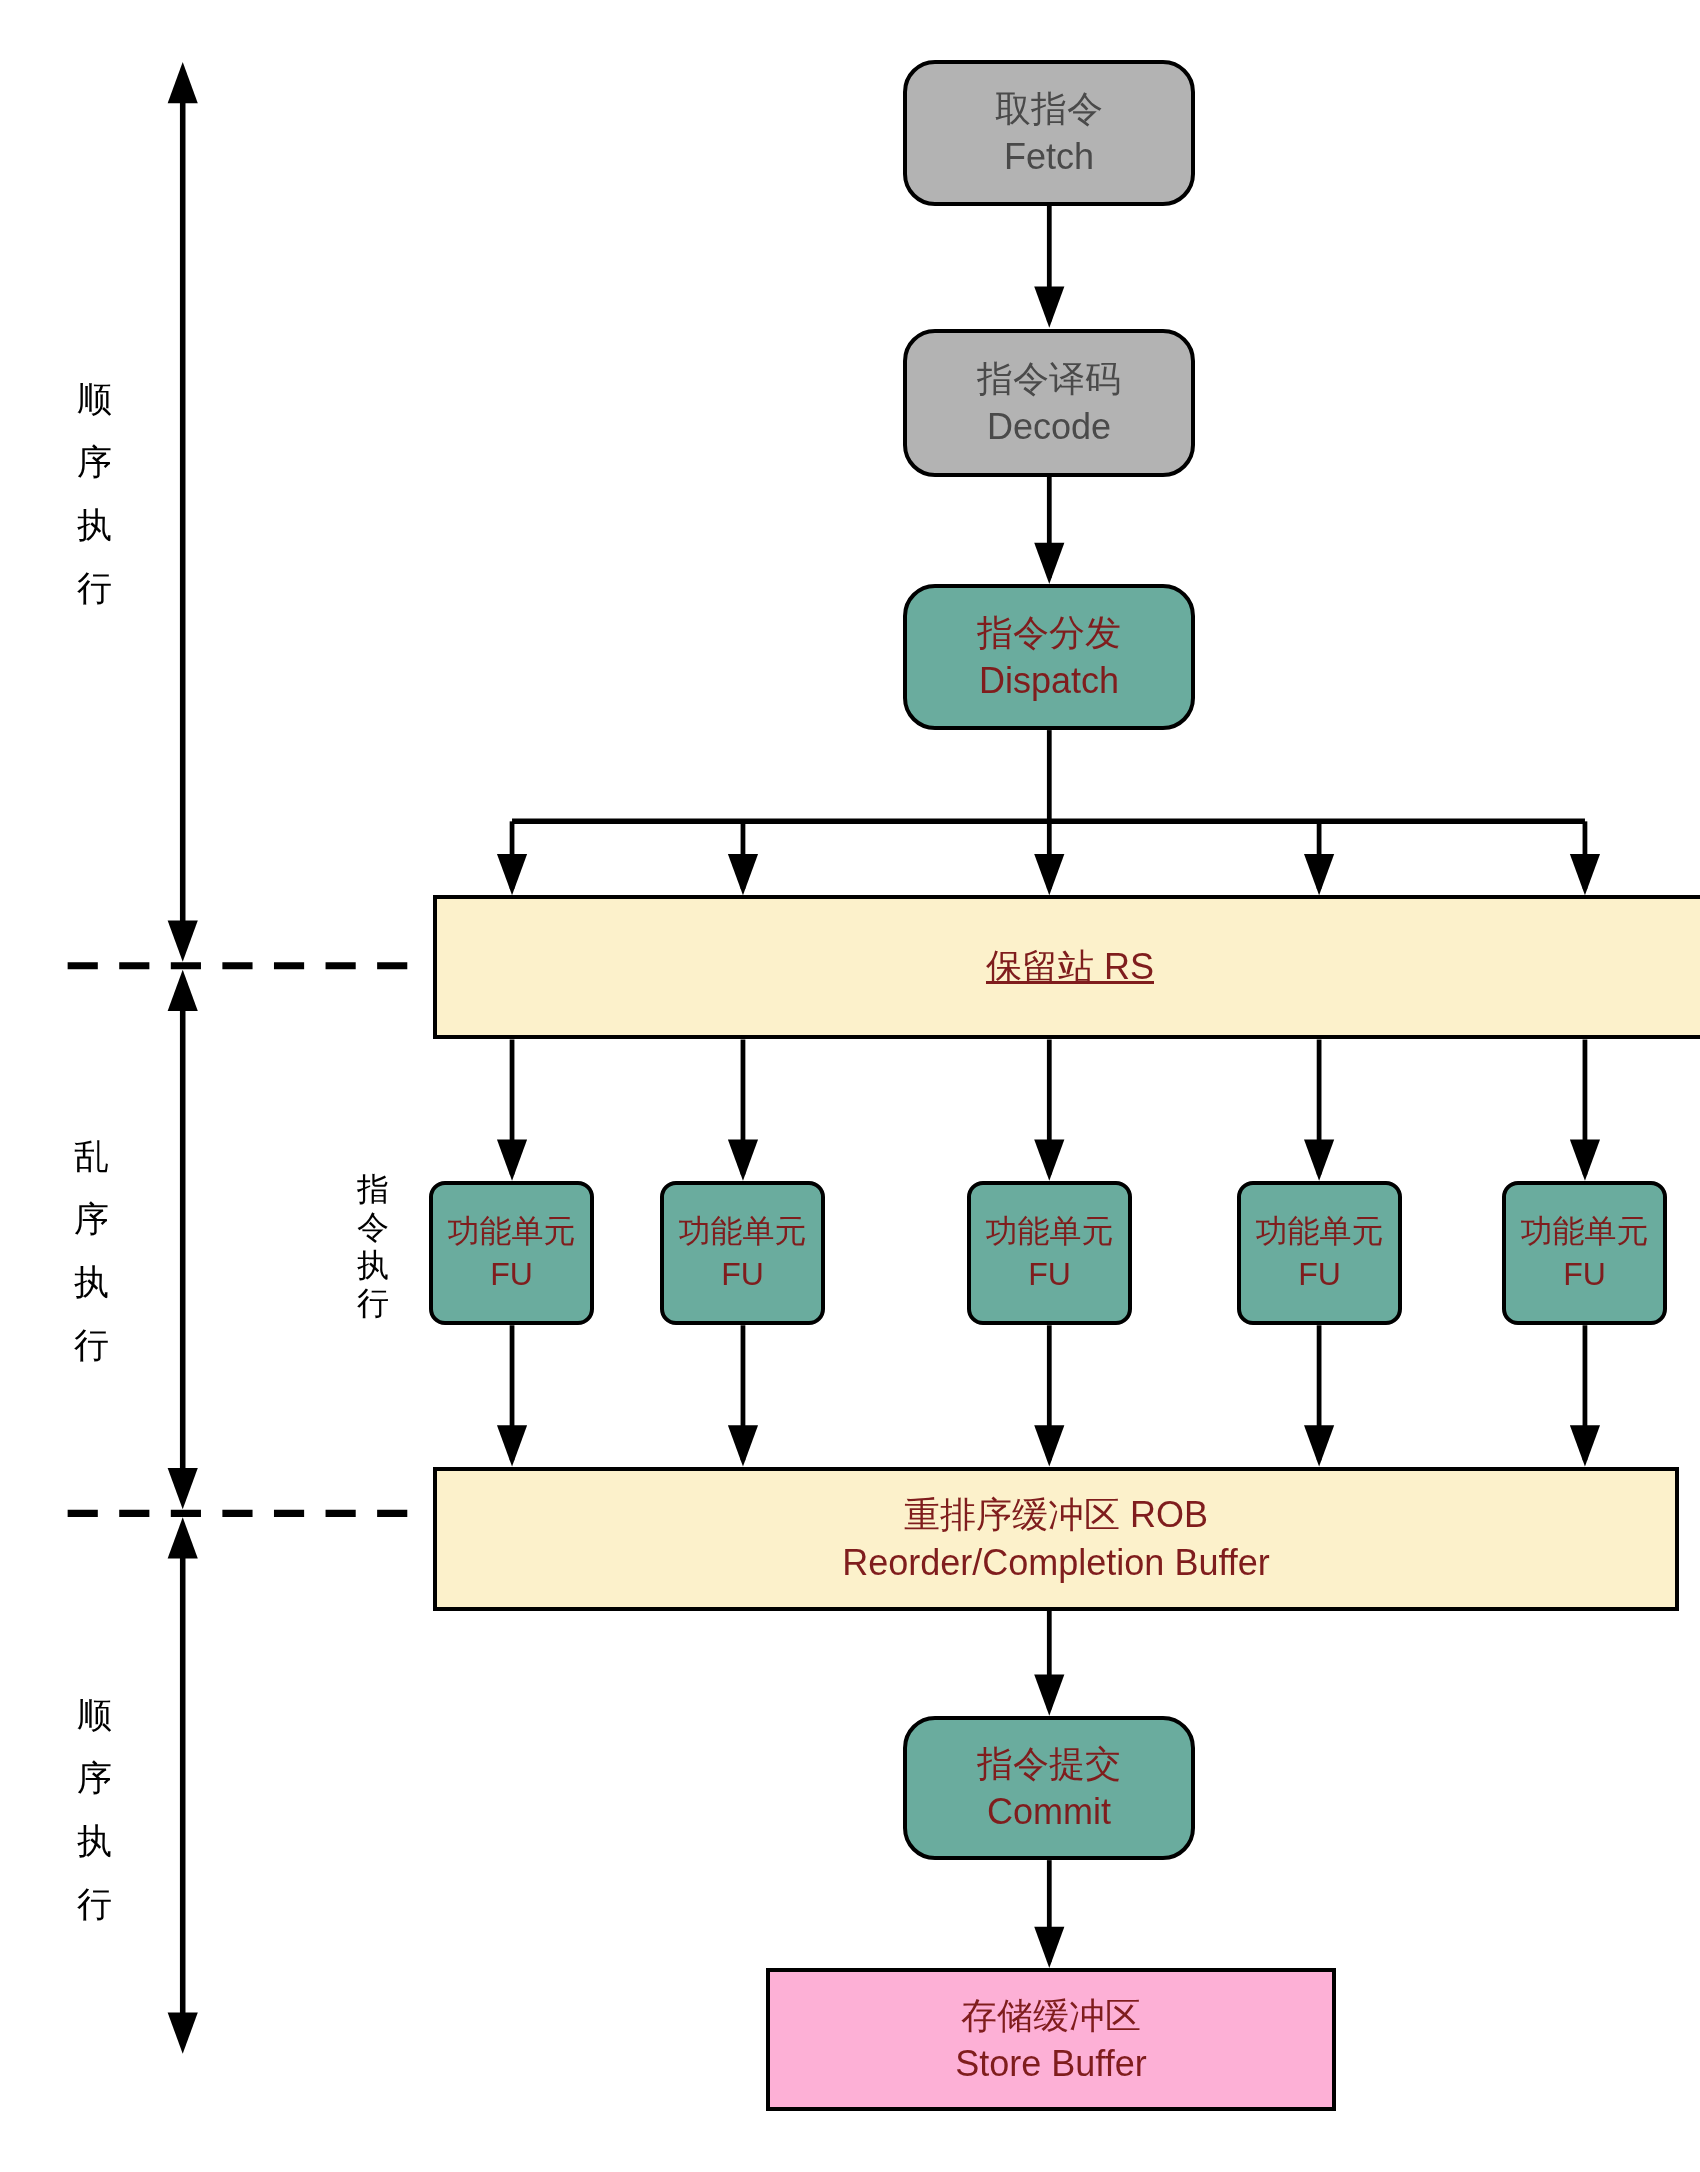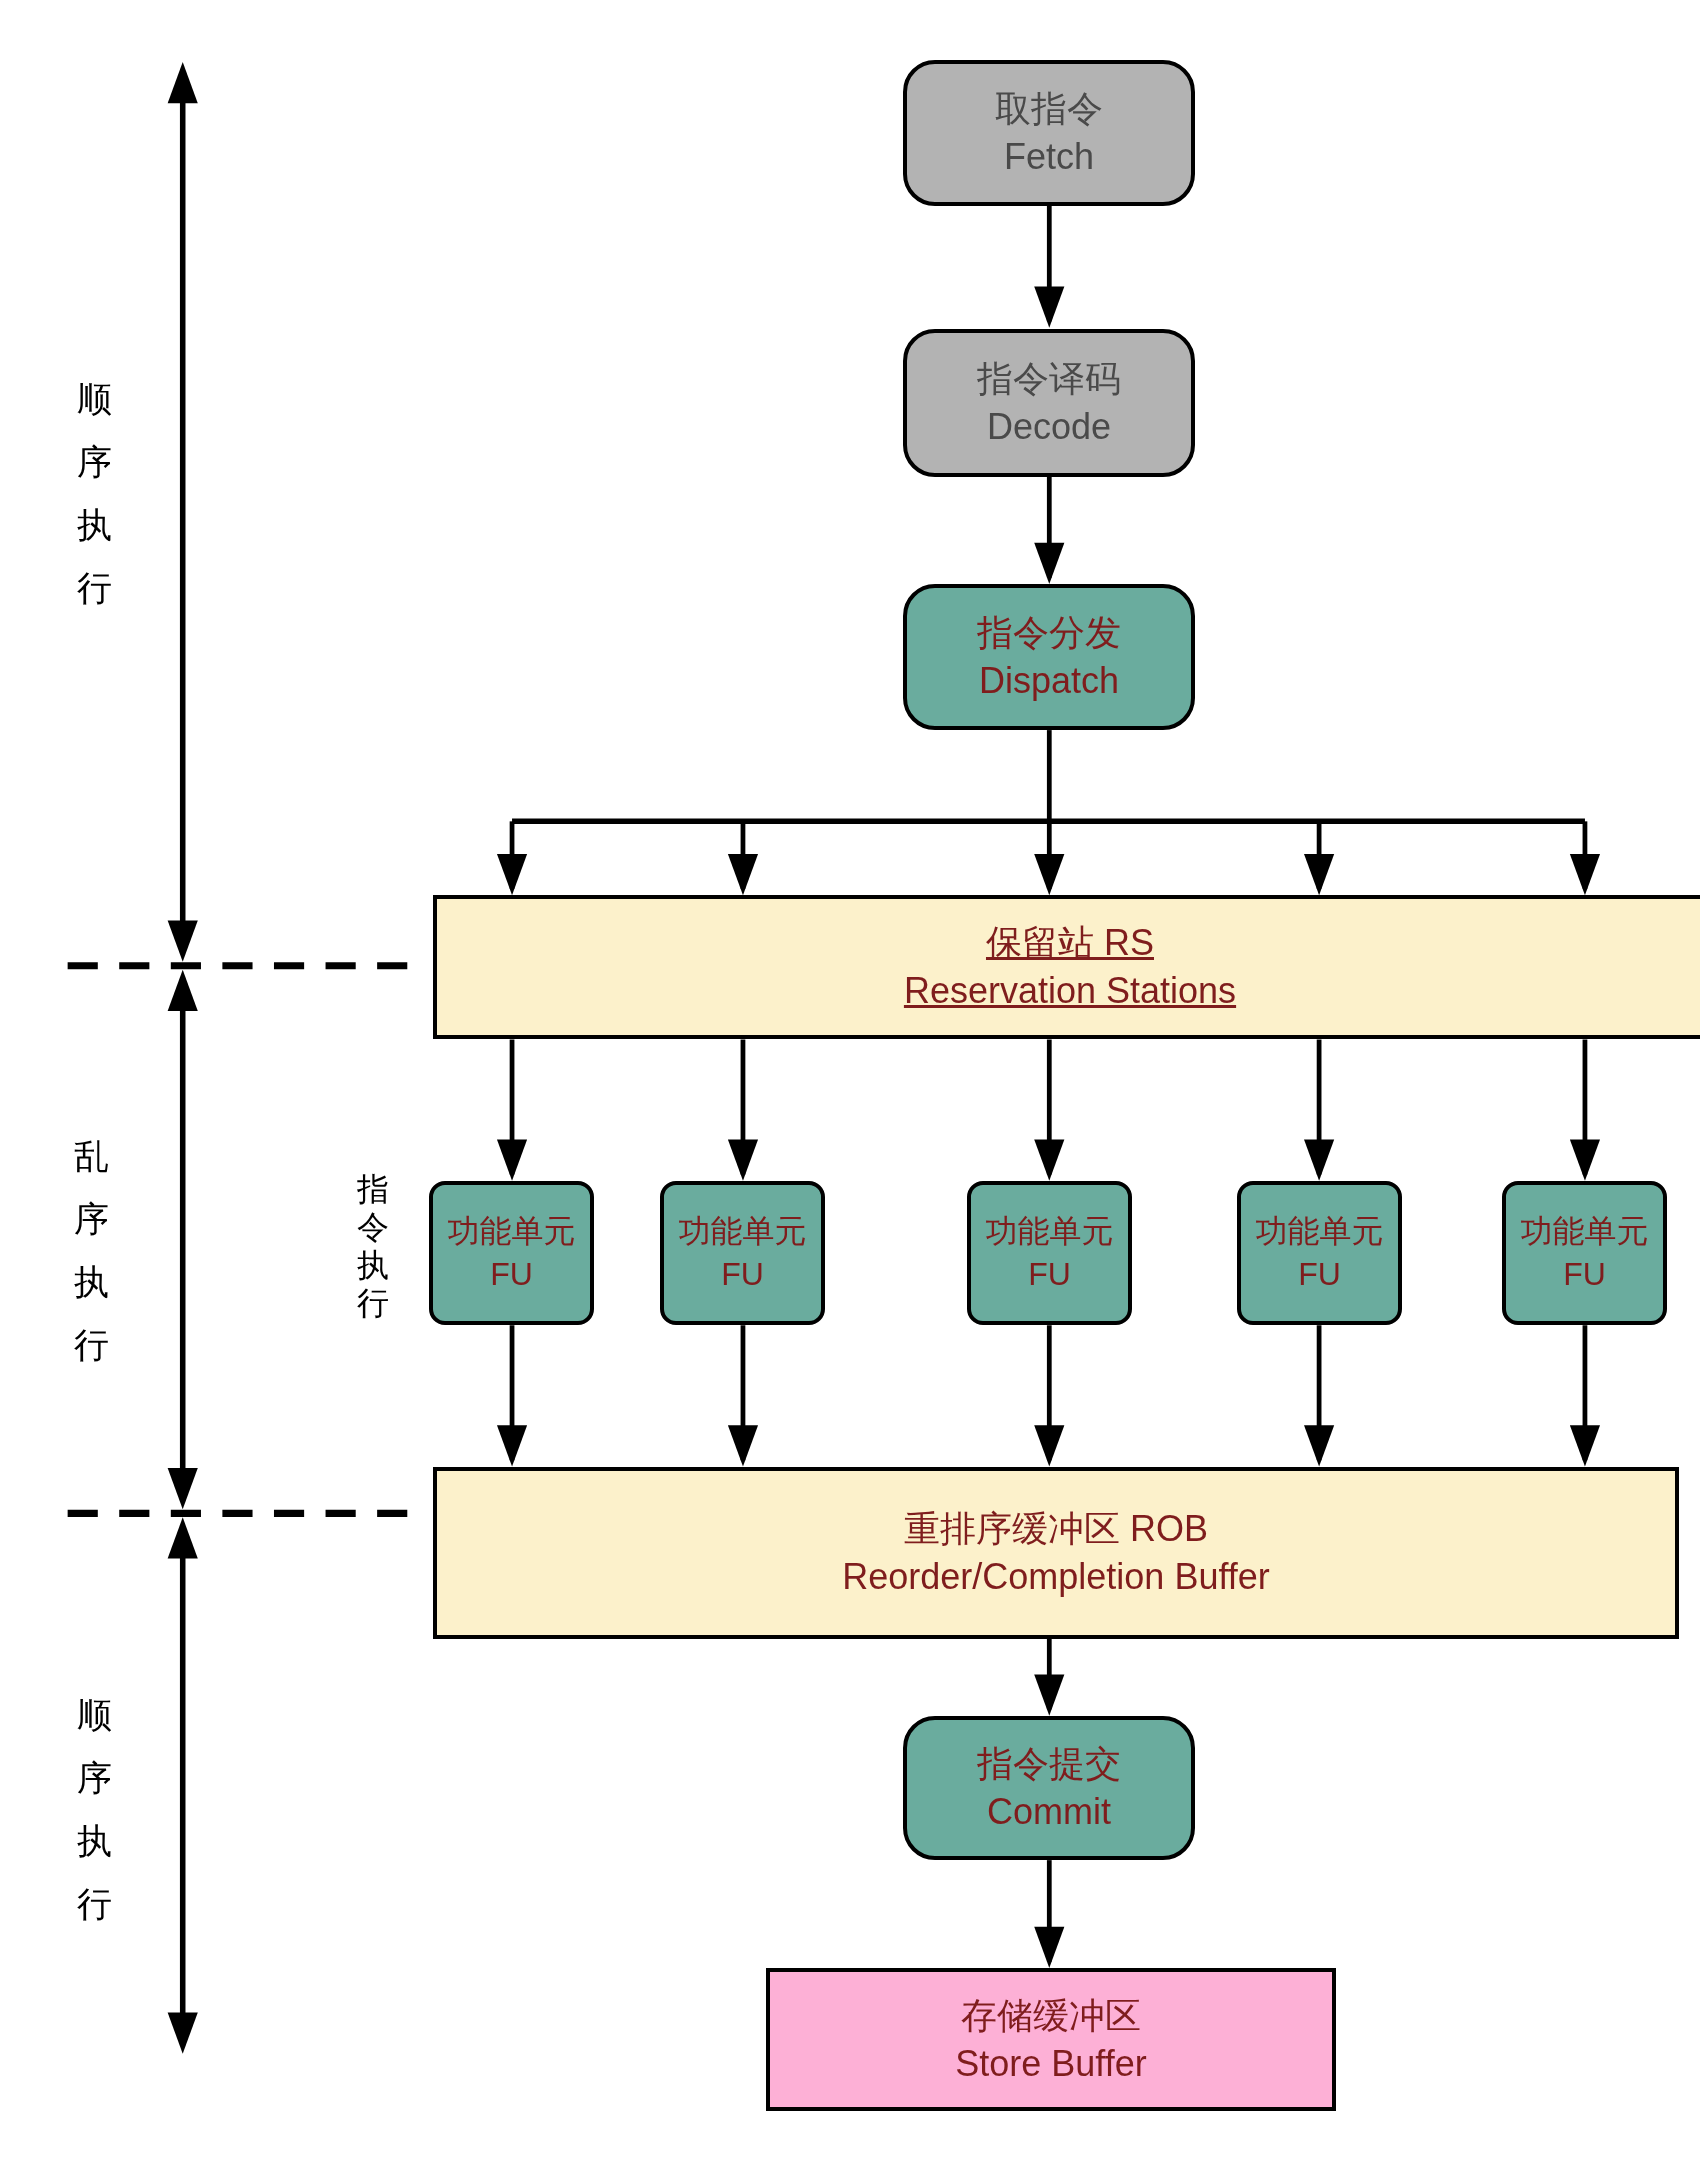--- a/index.html
+++ b/index.html
@@ -140,21 +140,20 @@
     <div>Decode</div>
   </div>
 
   <div class="node rounded" style="left: 903px; top: 584px; width: 292px; height: 146px; background-color: rgb(106, 172, 158);">
     <div>指令分发</div>
     <div>Dispatch</div>
   </div>
 
   <div class="node" style="left: 433px; top: 895px; width: 1274px; height: 144px; background-color: rgb(252, 241, 203); text-decoration: underline;">
     <div>保留站 RS</div>
-    <div>Reservation Stations</div>
   </div>
 
   <div class="node rounded fu-size" style="left: 429px; top: 1181px; width: 165px; height: 144px; background-color: rgb(106, 172, 158);">
     <div>功能单元</div>
     <div>FU</div>
   </div>
   <div class="node rounded fu-size" style="left: 660px; top: 1181px; width: 165px; height: 144px; background-color: rgb(106, 172, 158);">
     <div>功能单元</div>
     <div>FU</div>
   </div>
@@ -164,21 +163,21 @@
   </div>
   <div class="node rounded fu-size" style="left: 1237px; top: 1181px; width: 165px; height: 144px; background-color: rgb(106, 172, 158);">
     <div>功能单元</div>
     <div>FU</div>
   </div>
   <div class="node rounded fu-size" style="left: 1502px; top: 1181px; width: 165px; height: 144px; background-color: rgb(106, 172, 158);">
     <div>功能单元</div>
     <div>FU</div>
   </div>
 
-  <div class="node" style="left: 433px; top: 1467px; width: 1246px; height: 172px; background-color: rgb(252, 241, 203);">
+  <div class="node" style="left: 433px; top: 1467px; width: 1246px; height: 144px; background-color: rgb(252, 241, 203);">
     <div>重排序缓冲区 ROB</div>
     <div>Reorder/Completion Buffer</div>
   </div>
 
   <div class="node rounded" style="left: 903px; top: 1716px; width: 292px; height: 144px; background-color: rgb(106, 172, 158);">
     <div>指令提交</div>
     <div>Commit</div>
   </div>
 
   <div class="node" style="left: 766px; top: 1968px; width: 570px; height: 143px; background-color: rgb(253, 176, 214);">

